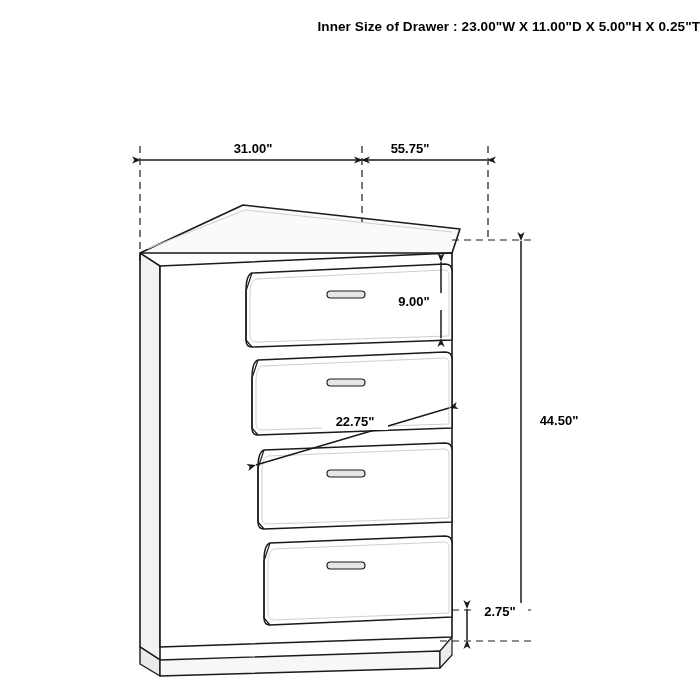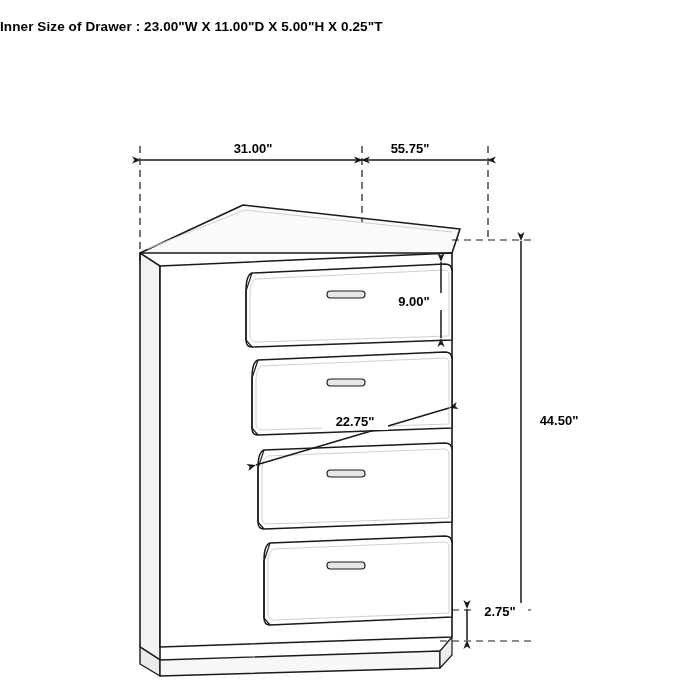--- a/index.html
+++ b/index.html
@@ -18,21 +18,21 @@
   #stage {
     position: relative;
     width: 700px;
     height: 700px;
   }
   #title {
     position: absolute;
     top: 19px;
     left: 0;
     width: 700px;
-    text-align: left;
+    text-align: right;
     font-size: 13.5px;
     font-weight: bold;
     letter-spacing: 0.1px;
     color: #000;
   }
   svg.diagram {
     position: absolute;
     top: 0;
     left: 0;
     width: 700px;

